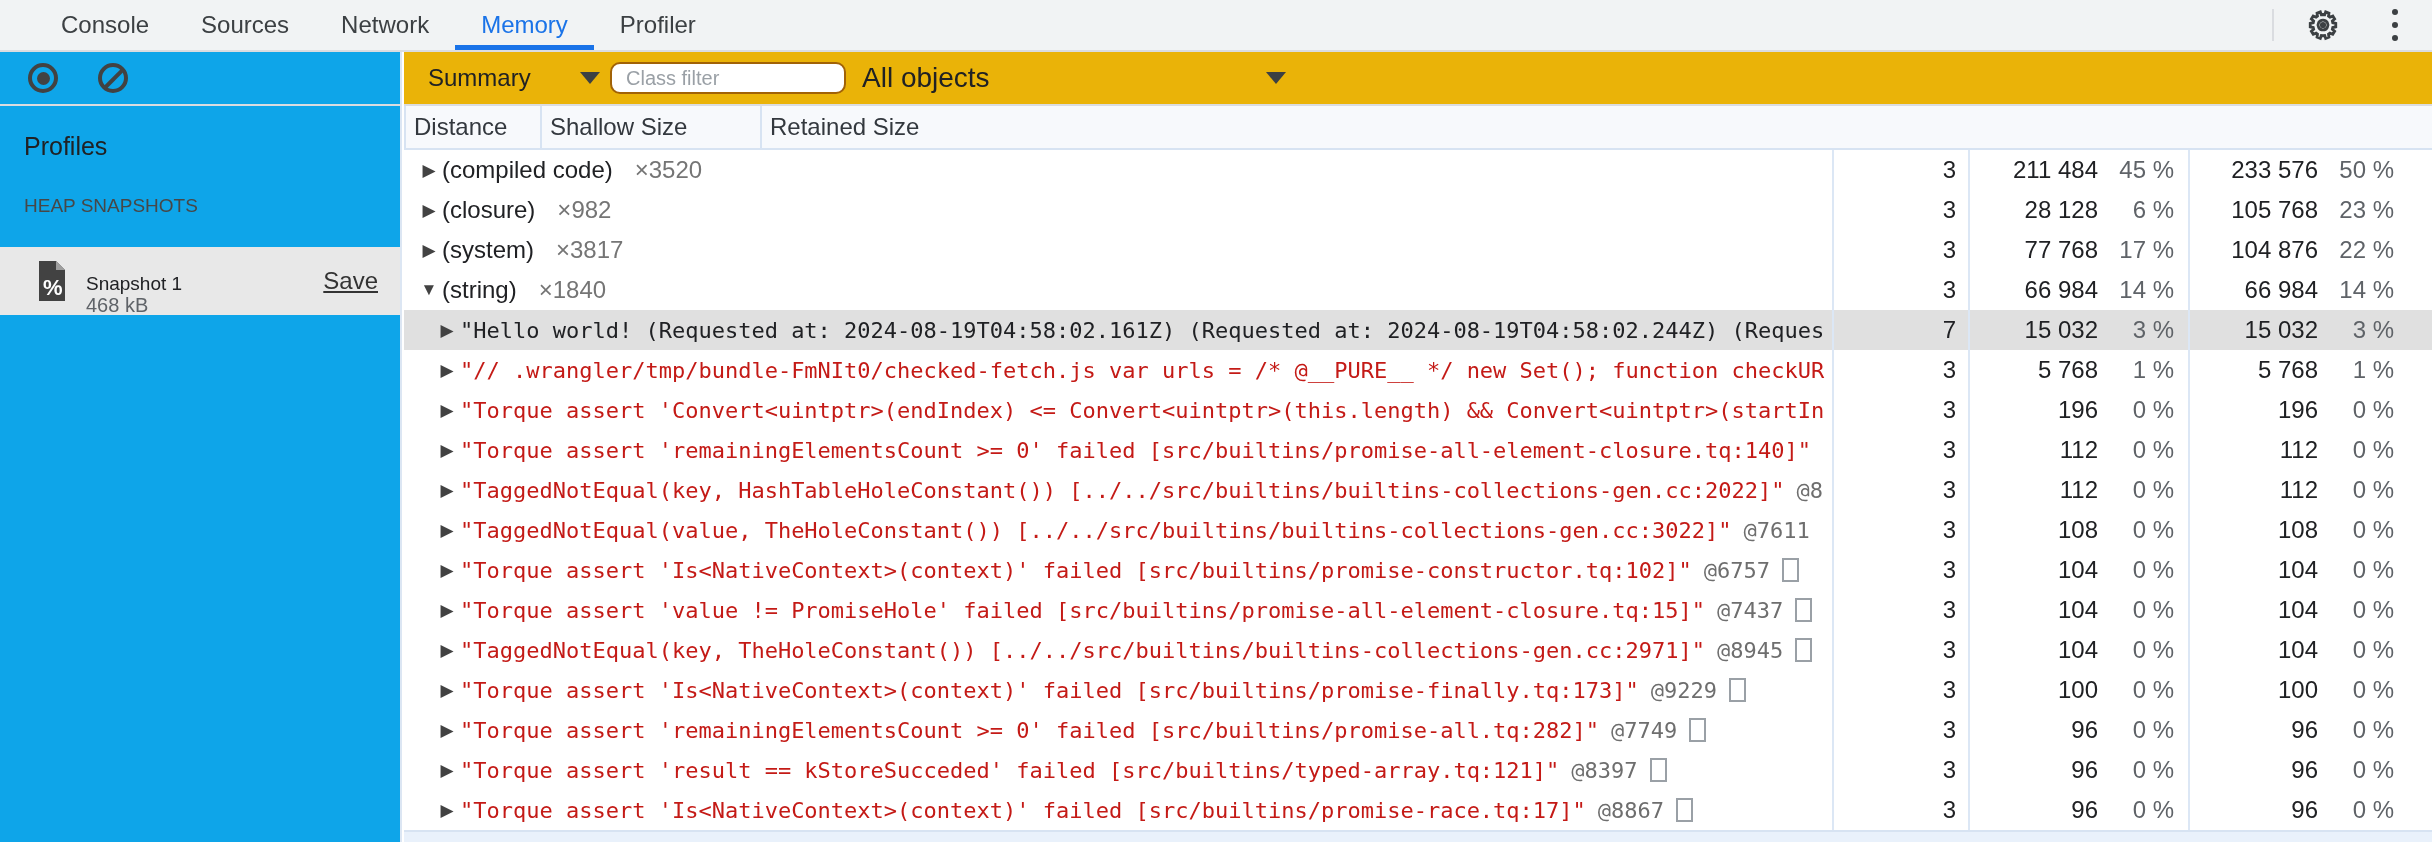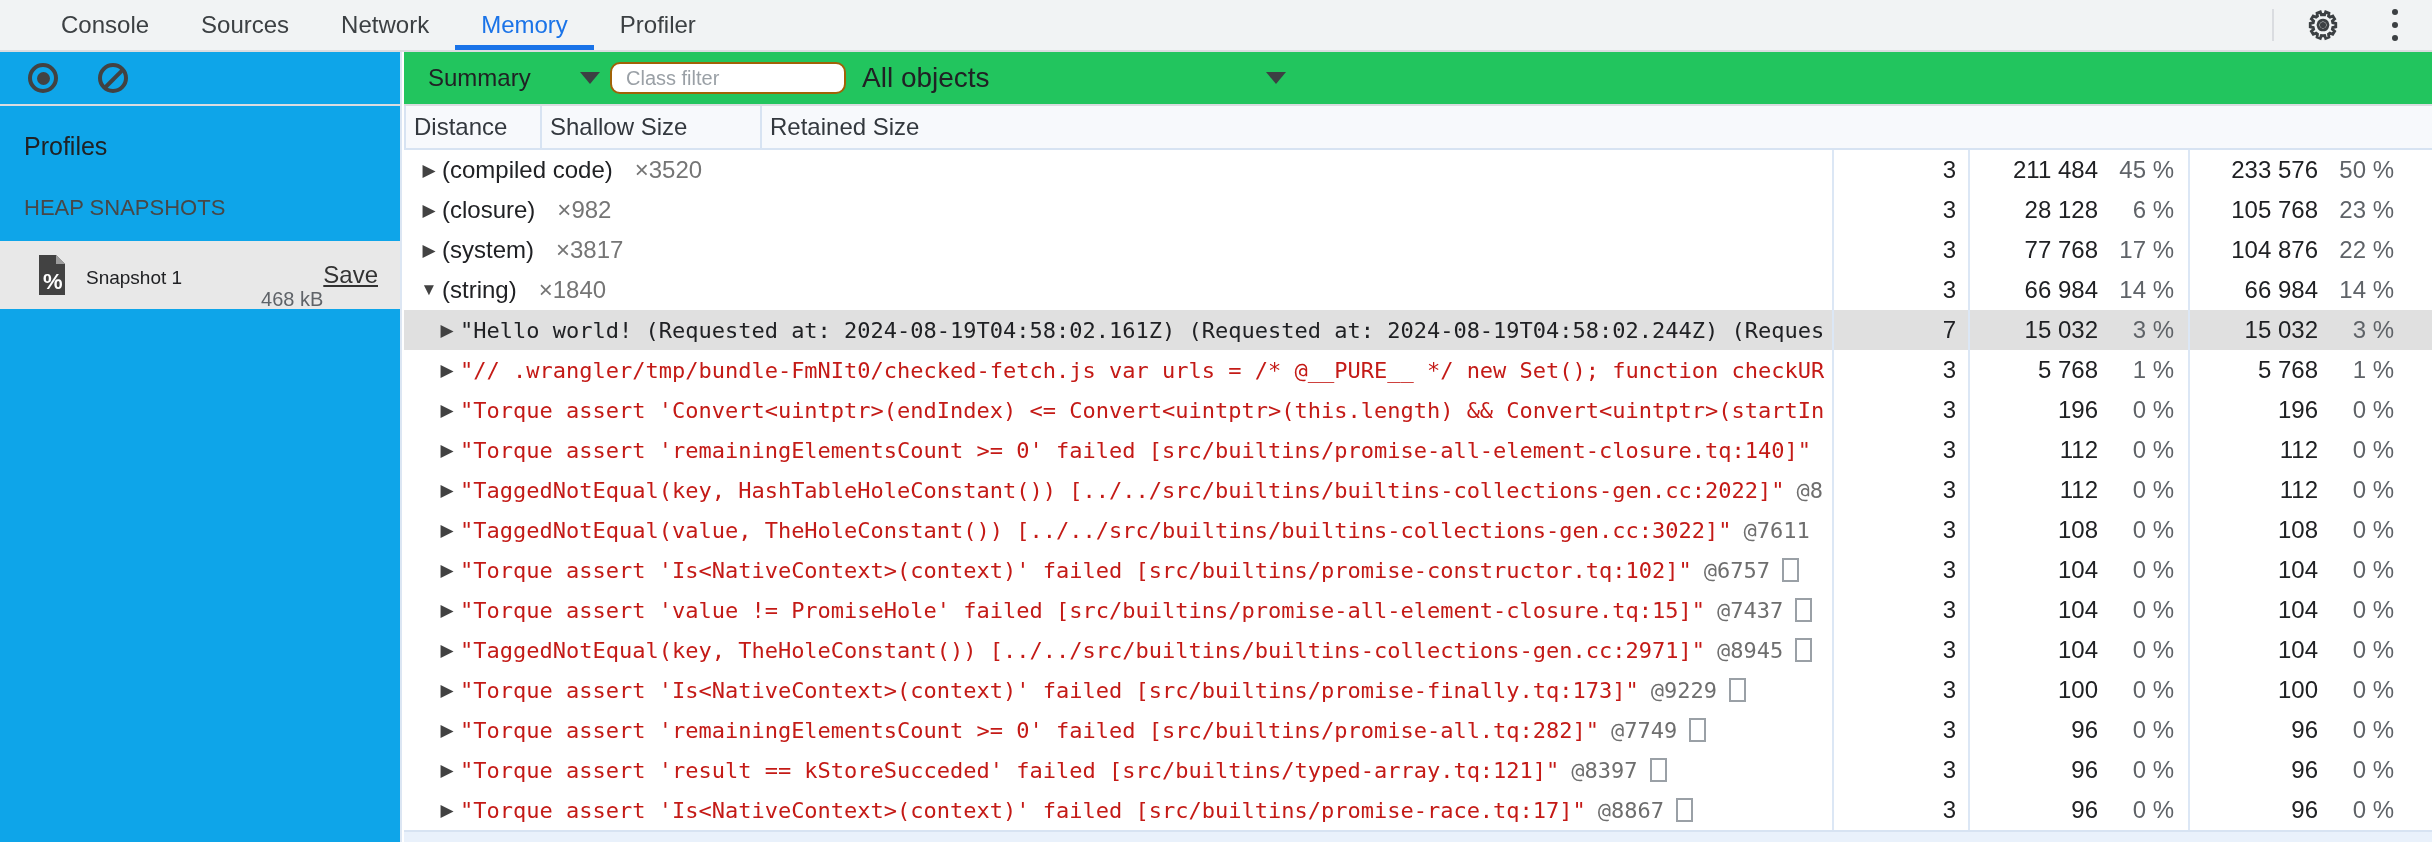--- a/index.html
+++ b/index.html
@@ -42,36 +42,36 @@
   }
   .icon-btn { width:46px; height:46px; display:flex; align-items:center; justify-content:center; border-radius:4px; }
   .record-icon { width:30px; height:30px; border:4px solid #424242; border-radius:50%;
     display:flex; align-items:center; justify-content:center; }
   .record-icon i { width:13px; height:13px; border-radius:50%; background:#424242; }
   .clear-icon { width:30px; height:30px; border:4px solid #424242; border-radius:50%; position:relative; }
   .clear-icon i { position:absolute; left:-2px; top:10px; width:27px; height:3.5px; background:#424242;
     transform:rotate(-45deg); }
 
   .profiles-title { margin:26px 0 0 24px; font-size:25px; color:#202124; }
-  .section-title { margin:34px 0 20px 24px; font-size:22px; color:#474747; }
+  .section-title { margin:34px 0 30px 24px; font-size:19px; color:#474747; }
 
   .snapshot-item {
     height:68px; background:#e8e8e8; display:flex; align-items:center;
     padding:0 22px 0 34px;
   }
   .snapshot-icon { flex:0 0 auto; margin-right:16px; }
   .snapshot-texts { flex:1 1 auto; line-height:1.12; }
   .snapshot-title { font-size:19px; color:#202124;margin-top:28px; }
-  .snapshot-size { font-size:20px; color:#5f6368;text-align:right; }
+  .snapshot-size { font-size:20px; color:#5f6368; }
   .save-link { font-size:24px; color:#333; text-decoration:underline; cursor:pointer; }
 
   
   .main { position:absolute; top:52px; left:404px; right:0; bottom:0; }
   .toolbar {
-    height:54px; border-bottom:2px solid #dadce0; background:#22c55e;
+    height:54px; border-bottom:2px solid #dadce0; background:#eab308;
     display:flex; align-items:center; padding-left:24px;
   }
   .dd-arrow { width:0; height:0; border-left:10px solid transparent;
     border-right:10px solid transparent; border-top:12px solid #3c4043; }
   .summary-ctl { width:172px; display:flex; align-items:center; justify-content:space-between; font-size:24px; }
   .class-filter {
     margin-left:10px; width:236px; height:32px; border:2px solid #a16207; border-radius:10px;
     font-size:20px; padding:0 14px; color:#202124; outline:none;
     font-family:"Liberation Sans", sans-serif;
   }

